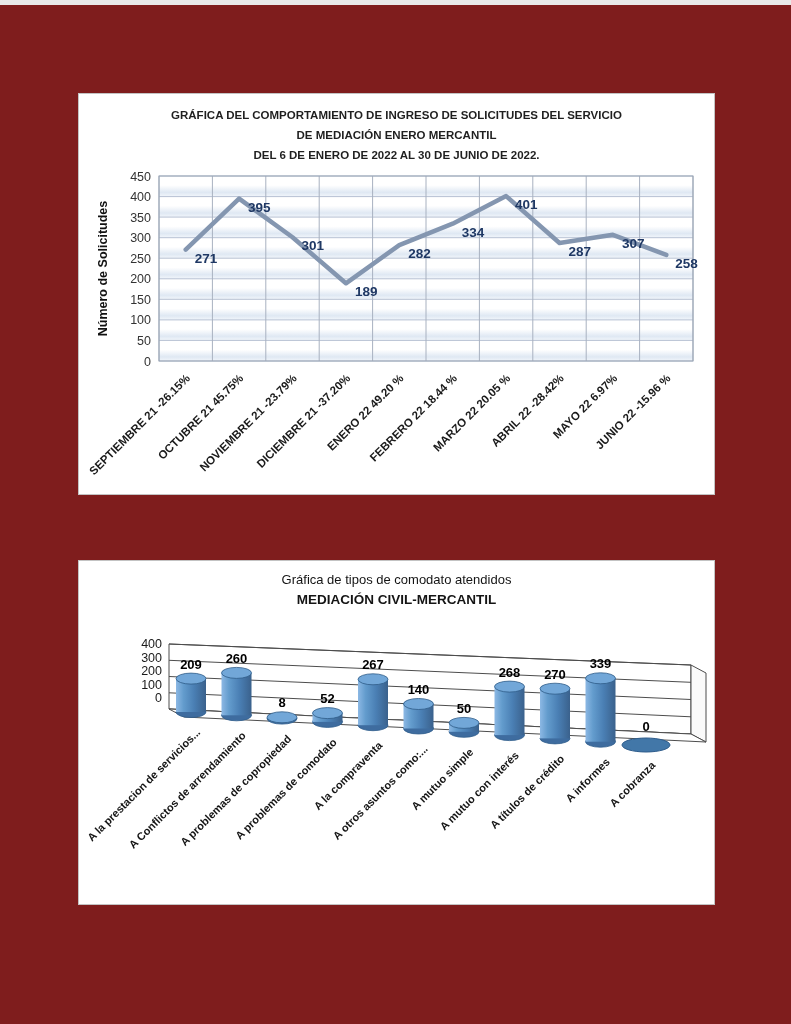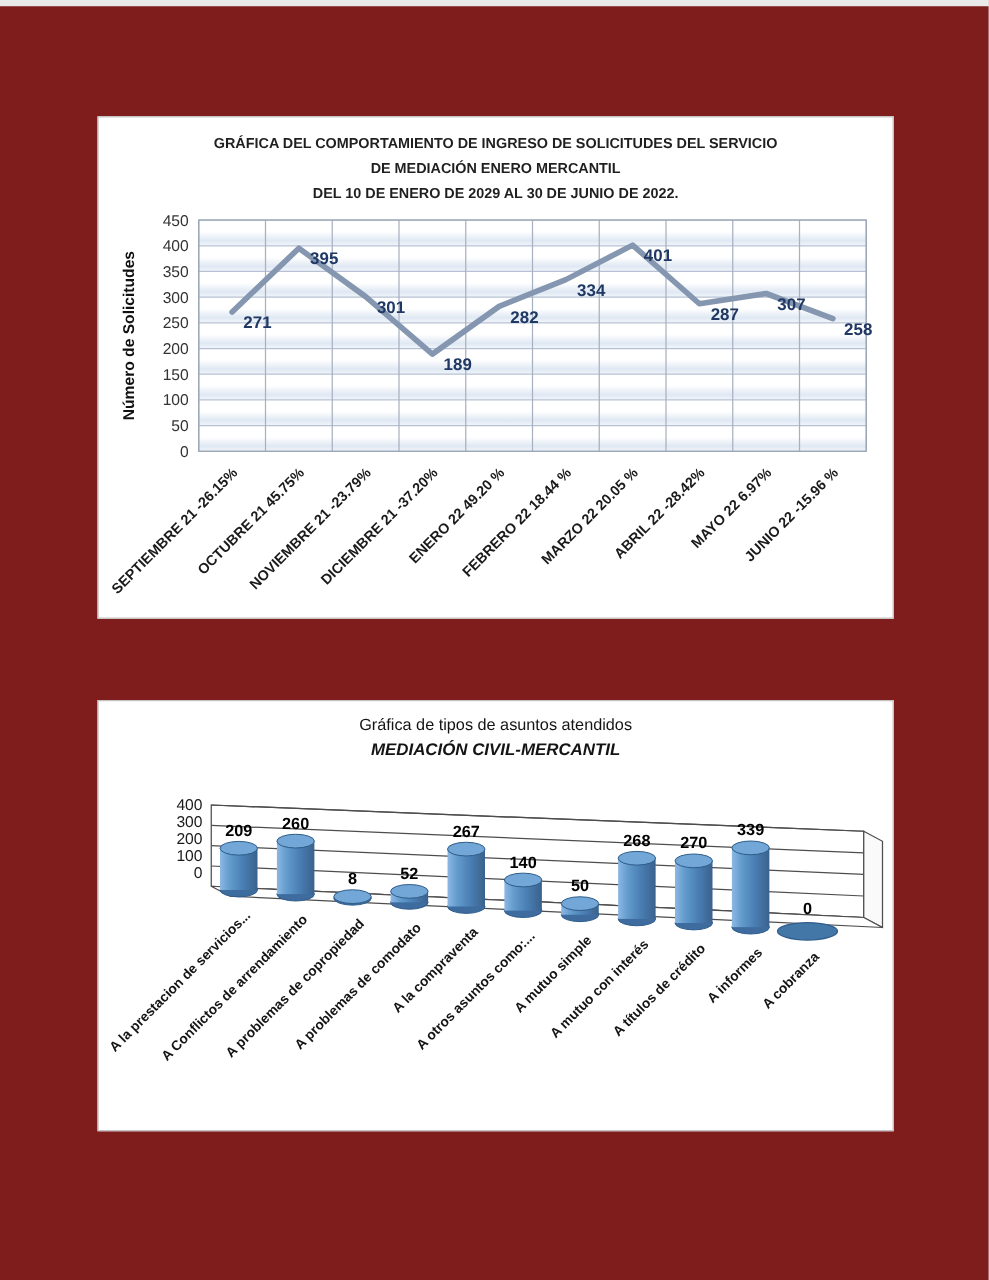--- a/index.html
+++ b/index.html
@@ -8,34 +8,34 @@
     font-family:"Liberation Sans",sans-serif;overflow:hidden;margin:5px auto;
   }
   .chart-box{position:absolute;background:#ffffff;border:1px solid #c3c3c3;}
   .box1{left:78px;top:88px;width:635px;height:400px;}
   .box2{left:78px;top:555px;width:635px;height:343px;}
   .chart-box svg{position:absolute;left:0;top:0;z-index:1;}
   .title-block{position:relative;z-index:2;text-align:center;}
   .c1-title{margin-top:11px;font-weight:bold;font-size:11.5px;line-height:1.75;color:#1f1f1f;}
   .c2-title{margin-top:9px;color:#141414;}
   .c2-line1{font-size:13px;line-height:1.55;}
-  .c2-line2{font-size:13.5px;font-weight:bold;line-height:1.55;font-style:italic;}
+  .c2-line2{font-size:13.5px;font-weight:bold;line-height:1.55;}
   .c2-line3{font-size:13px;line-height:1.55;}
   svg text{font-family:"Liberation Sans",sans-serif;}
 </style>
 </head>
 <body>
 
 <div class="page">
 
   <div class="chart-box box1">
     <div class="title-block c1-title">
       <div>GRÁFICA DEL COMPORTAMIENTO DE  INGRESO DE SOLICITUDES DEL SERVICIO</div>
       <div>DE MEDIACIÓN ENERO  MERCANTIL</div>
-      <div>DEL  10 DE ENERO DE 2029   AL   30  DE JUNIO  DE 2022.</div>
+      <div>DEL  6 DE ENERO DE 2022   AL   30  DE JUNIO  DE 2022.</div>
     </div>
     <svg id="lineChart" width="635" height="398" viewBox="0 0 635 398">
         <defs>
           <linearGradient id="bandG" x1="0" y1="0" x2="0" y2="1">
           <stop offset="0" stop-color="#ffffff"></stop>
             <stop offset="0.45" stop-color="#ffffff"></stop>
           <stop offset="0.8" stop-color="#dfe8f3"></stop>
             <stop offset="1" stop-color="#f2f6fb"></stop>
         </linearGradient>
         </defs>
@@ -100,21 +100,21 @@
         <text transform="translate(378.7,285) rotate(-45)" text-anchor="end" font-size="11.5" font-weight="bold" fill="#1a1a1a">FEBRERO  22   18.44 %</text>
         <text transform="translate(432.1,285) rotate(-45)" text-anchor="end" font-size="11.5" font-weight="bold" fill="#1a1a1a">MARZO  22  20.05  %</text>
         <text transform="translate(485.5,285) rotate(-45)" text-anchor="end" font-size="11.5" font-weight="bold" fill="#1a1a1a">ABRIL  22   -28.42%</text>
         <text transform="translate(538.9,285) rotate(-45)" text-anchor="end" font-size="11.5" font-weight="bold" fill="#1a1a1a">MAYO  22   6.97%</text>
         <text transform="translate(592.3,285) rotate(-45)" text-anchor="end" font-size="11.5" font-weight="bold" fill="#1a1a1a">JUNIO  22  -15.96 %</text>
       </svg>
   </div>
 
   <div class="chart-box box2">
     <div class="title-block c2-title">
-      <div class="c2-line1">Gráfica de tipos de asuntos atendidos</div>
+      <div class="c2-line1">Gráfica de tipos de comodato atendidos</div>
       <div class="c2-line2">MEDIACIÓN CIVIL-MERCANTIL</div>
     </div>
     <svg id="cylChart" width="635" height="341" viewBox="0 0 635 341">
         <defs>
           <linearGradient id="cylG" x1="0" y1="0" x2="1" y2="0">
           <stop offset="0" stop-color="#8cb8e4"></stop>
             <stop offset="0.25" stop-color="#639ccd"></stop>
           <stop offset="0.6" stop-color="#4a7fb4"></stop>
             <stop offset="1" stop-color="#3a618c"></stop>
         </linearGradient>

